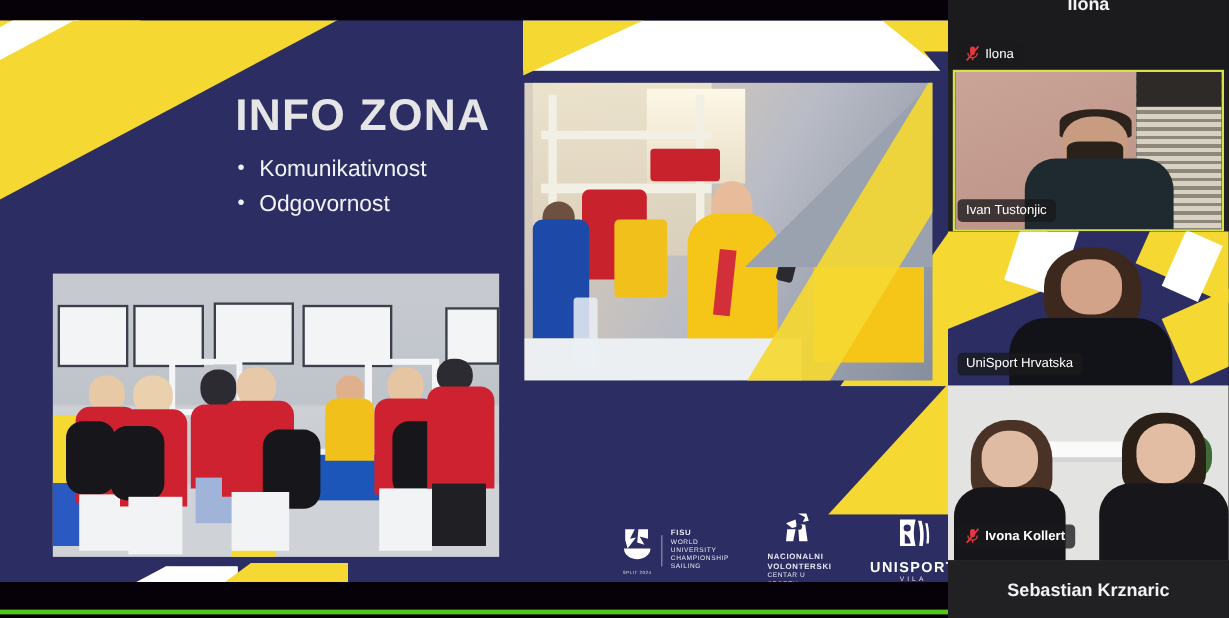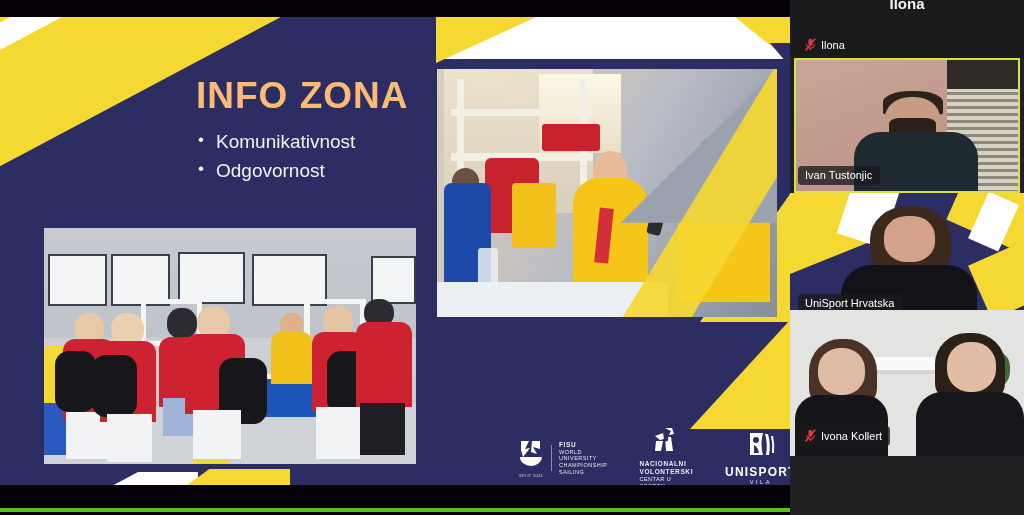--- a/index.html
+++ b/index.html
@@ -88,21 +88,21 @@
   }
   .mid-right-yellow {
     left: 700px; top: 170px; width: 95px; height: 135px;
     background: #f5d832;
     clip-path: polygon(100% 0, 100% 100%, 0 100%);
   }
 
   
   #title-block { position: absolute; left: 196px; top: 60px; width: 250px; }
   #slide-title {
-    color: #fdba74; font-size: 37px; font-weight: bold;
+    color: #e5e5e5; font-size: 37px; font-weight: bold;
     letter-spacing: 1px; line-height: 1.05; white-space: nowrap;
   }
   #bullets { list-style: none; margin-top: 12px; }
   #bullets li {
     color: #f2f2f7; font-size: 19px; line-height: 1.52;
     padding-left: 20px; position: relative; white-space: nowrap;
   }
   #bullets li::before {
     content: "\2022"; position: absolute; left: 2px; top: -1px;
     font-size: 17px; color: #f2f2f7;
@@ -260,21 +260,21 @@
              background:#f5d832; transform: rotate(-24deg); }
   .us-body { position:absolute; left:22%; top:56%; width:58%; height:46%;
              background:#121318; border-radius:30px 30px 0 0; }
   .us-head { position:absolute; left:40%; top:18%; width:22%; height:36%;
              background:#d2a289; border-radius:44%; }
   .us-hair { position:absolute; left:34%; top:10%; width:35%; height:56%;
              background:#3d281d; border-radius:46% 46% 34% 34%; z-index:0; }
   #tile-unisport .namechip { bottom: 8px; }
 
   
-  #tile-ivona { top: 310px; height: 146px; }
+  #tile-ivona { top: 321px; height: 146px; font-weight: bold; }
   .iv-bg    { position:absolute; inset:0; background:#e3e3e1; }
   .iv-shelf { position:absolute; left:14%; top:32%; width:58%; height:9%;
               background:#fafafa; box-shadow:0 8px 0 -4px rgba(0,0,0,.06); }
   .iv-plant { position:absolute; right:6%; top:28%; width:16%; height:26%;
               background:#3f6b39; border-radius:50% 40% 46% 44%; }
   .iv-p1    { position:absolute; left:2%; top:58%; width:40%; height:44%;
               background:#16161a; border-radius:24px 24px 0 0; }
   .iv-p1h   { position:absolute; left:12%; top:26%; width:20%; height:32%;
               background:#e0bba3; border-radius:46%; }
   .iv-p1hair{ position:absolute; left:8%; top:20%; width:29%; height:48%;
@@ -525,15 +525,18 @@
         <svg class="mic-off" width="11" height="13" viewBox="0 0 11 13" aria-hidden="true">
           <rect x="3.4" y="0.8" width="4.2" height="7" rx="2.1" fill="#e0393e"></rect>
           <path d="M1.6 6.2 a3.9 3.9 0 0 0 7.8 0" stroke="#e0393e" stroke-width="1.2" fill="none"></path>
           <line x1="5.5" y1="10" x2="5.5" y2="12.2" stroke="#e0393e" stroke-width="1.2"></line>
           <line x1="0.6" y1="12.4" x2="10.4" y2="0.6" stroke="#e0393e" stroke-width="1.5"></line>
         </svg>
         <span>Ivona Kollert</span>
       </div>
     </div>
 
+    <div class="tile" id="tile-sebastian">
+      <div class="bigname">Sebastian Krznaric</div>
+    </div>
 
   </div>
 </div>
 
 </body></html>

